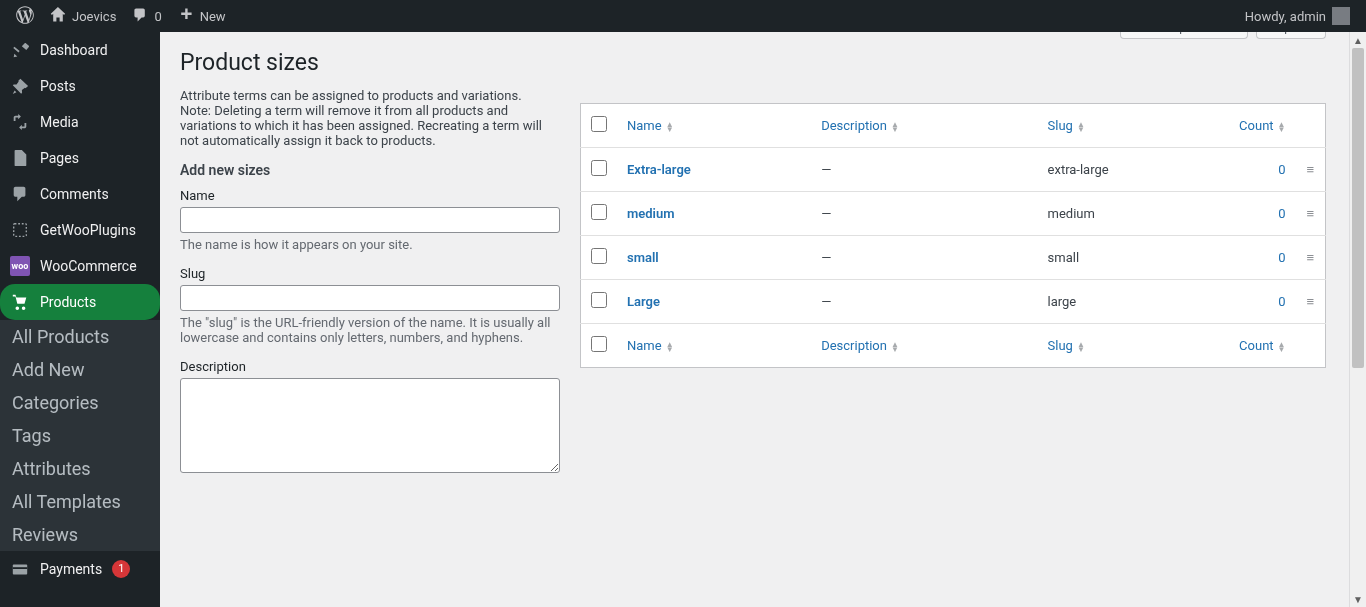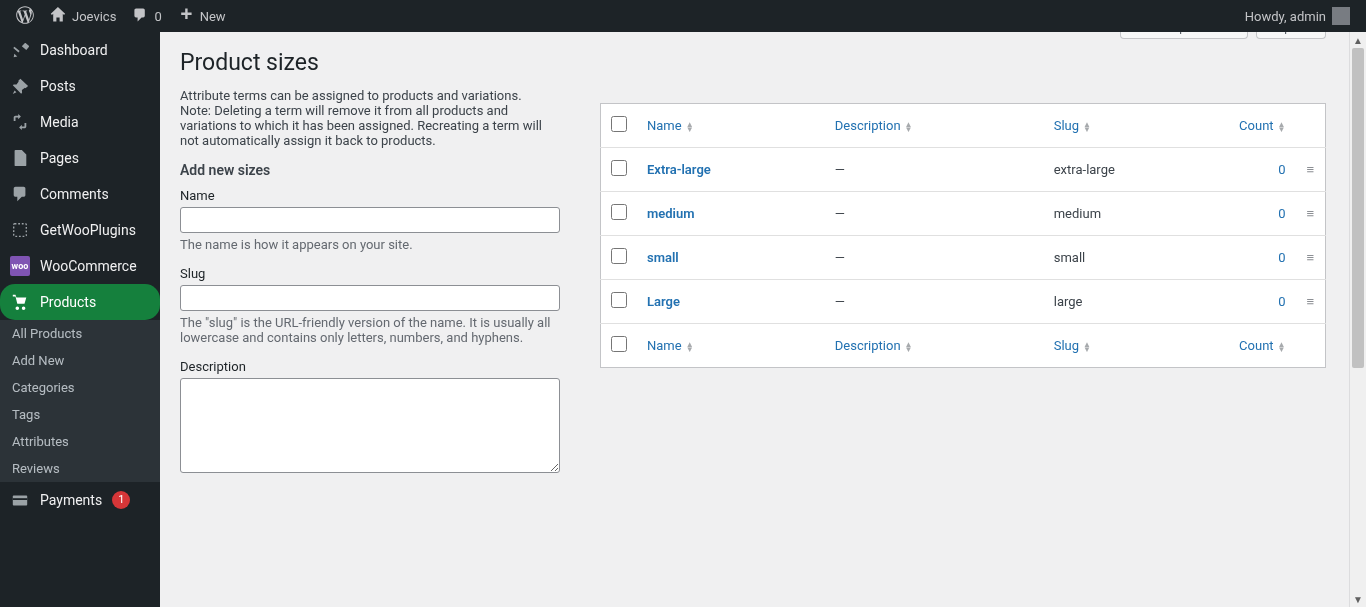--- a/index.html
+++ b/index.html
@@ -10,35 +10,35 @@
 .adminbar-item { display: flex; align-items: center; gap: 6px; padding: 0 8px; height: 32px; color: #c3c4c7; cursor: pointer; }
 .adminbar-right { margin-left: auto; display: flex; align-items: center; gap: 8px; }
 .avatar { width: 18px; height: 18px; background: #787c82; display: inline-block; }
 .sidebar { position: absolute; left: 0; top: 32px; width: 160px; bottom: 0; background: #1d2327; color: #f0f0f1; overflow-y: auto; }
 .menu-item { display: flex; align-items: center; gap: 10px; padding: 8px 10px; color: #f0f0f1; font-size: 14px; cursor: pointer; position: relative; }
 .menu-item.current { background: #15803d; color: #fff; border-radius: 15px; }
 .menu-item.current::after { content: ''; position: absolute; right: -8px; top: 50%; transform: translateY(-50%); border: 8px solid transparent; border-right-color: #f0f0f1; }
 .menu-icon { width: 20px; height: 20px; display: inline-flex; align-items: center; justify-content: center; font-size: 16px; color: rgba(240,246,252,0.6); }
 .menu-item.current .menu-icon { color: #fff; }
 .submenu { background: #2c3338; }
-.submenu-item { padding: 6px 12px; color: rgba(240,246,252,0.7); font-size: 13px; cursor: pointer; }
+.submenu-item { padding: 6px 12px; color: rgba(240,246,252,0.7); font-size: 18px; cursor: pointer; }
 .badge { background: #d63638; color: #fff; border-radius: 9px; padding: 0 6px; font-size: 11px; min-width: 18px; height: 18px; line-height: 18px; text-align: center; display: inline-block; }
 .content { position: absolute; left: 160px; top: 32px; right: 20px; bottom: 0; overflow-y: hidden; }
 .topbar { background: #fff; height: 60px; display: flex; align-items: center; padding: 0 20px; border-bottom: 1px solid #e0e0e0; }
 .topbar-title { font-size: 14px; font-weight: 600; color: #1d2327; }
 .topbar-actions { margin-left: auto; display: flex; gap: 24px; }
 .topbar-action { display: flex; flex-direction: column; align-items: center; gap: 2px; font-size: 12px; color: #50575e; cursor: pointer; }
 .topbar-action-icon { width: 24px; height: 24px; display: flex; align-items: center; justify-content: center; font-size: 20px; position: relative; }
 .tab-buttons { display: flex; justify-content: flex-end; gap: 8px; padding: 0 20px; margin-top: -16px; }
 .tab-btn { background: #f6f7f7; border: 1px solid #c3c4c7; border-top: none; border-radius: 0 0 4px 4px; padding: 4px 10px; font-size: 12px; color: #50575e; cursor: pointer; display: flex; align-items: center; gap: 12px; }
 .page-body { padding: 10px 20px 20px; }
 h1.page-title { font-size: 23px; font-weight: 400; color: #1d2327; margin-bottom: 12px; }
 .intro { font-size: 13px; color: #3c434a; }
 .note { font-size: 13px; color: #3c434a; margin-bottom: 14px; max-width: 400px; }
-.cols { display: flex; gap: 28px; }
+.cols { display: flex; gap: 8px; }
 .col-left { flex: 0 0 380px; }
 .col-right { flex: 1; margin-left: 12px; }
 h2.form-title { font-size: 14px; font-weight: 600; margin-bottom: 10px; }
 .form-field { margin-bottom: 14px; }
 .form-field label { display: block; font-size: 13px; color: #1d2327; margin-bottom: 4px; }
 .form-field input[type=text], .form-field textarea { width: 100%; padding: 4px 8px; border: 1px solid #8c8f94; border-radius: 3px; font-size: 14px; background: #fff; }
 .form-field textarea { height: 95px; resize: vertical; }
 .form-field .helper { font-size: 13px; color: #646970; margin-top: 4px; }
 table.terms { width: 100%; border-collapse: collapse; background: #fff; border: 1px solid #c3c4c7; }
 table.terms th, table.terms td { padding: 12px 10px; text-align: left; font-size: 13px; border-bottom: 1px solid #e0e0e0; vertical-align: middle; }
@@ -157,20 +157,21 @@
           </svg>
         </span>
         <span>Products</span>
       </div>
     <div class="submenu">
       <div class="submenu-item"><span>All Products</span></div>
       <div class="submenu-item"><span>Add New</span></div>
       <div class="submenu-item"><span>Categories</span></div>
       <div class="submenu-item"><span>Tags</span></div>
       <div class="submenu-item"><span>Attributes</span></div>
+      <div class="submenu-item"><span>All Templates</span></div>
       <div class="submenu-item"><span>Reviews</span></div>
     </div>
     <div class="menu-item">
         <span class="menu-icon">
           <svg width="18" height="18" viewBox="0 0 20 20" fill="currentColor">
             <rect x="2" y="5" width="16" height="11" rx="1"></rect>
             <rect x="2" y="8" width="16" height="2" fill="#1d2327"></rect>
           </svg>
         </span>
         <span>Payments</span> 

